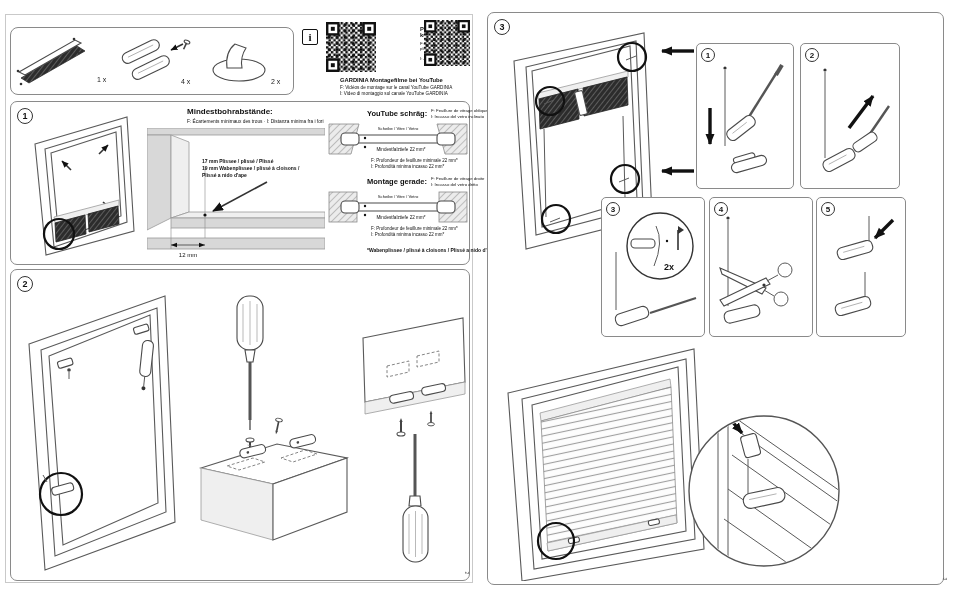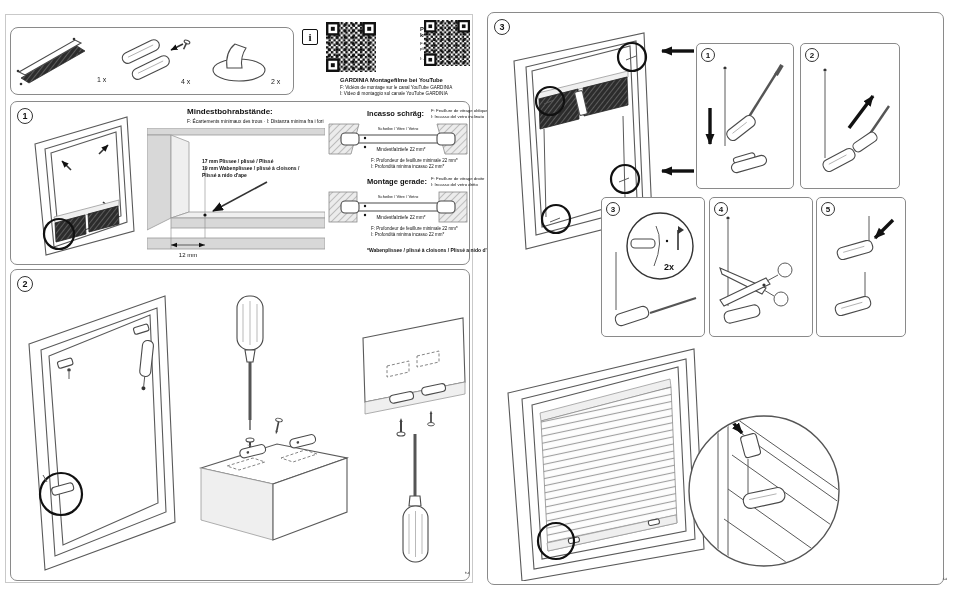--- a/index.html
+++ b/index.html
@@ -180,21 +180,21 @@
       <line class="thin" x1="24" y1="100" x2="24" y2="121"></line>
       <line class="ln" x1="24" y1="117" x2="58" y2="117" stroke-width="0.8"></line>
       <polygon points="24,117 30,114.8 30,119.2" fill="#111"></polygon>
       <polygon points="58,117 52,114.8 52,119.2" fill="#111"></polygon>
       <text class="s5 sb" x="55" y="35">17 mm Plissee / plissé / Plissé</text>
       <text class="s5 sb" x="55" y="42">19 mm Wabenplissee / plissé à cloisons /</text>
       <text class="s5 sb" x="55" y="49">Plissé a nido d'ape</text>
       <text class="s6" x="41" y="129" text-anchor="middle">12 mm</text>
     </svg>
 
-    <div class="t b" style="left:316px;top:8px;font-size:7.5px">Incasso schräg:</div>
+    <div class="t b" style="left:316px;top:8px;font-size:7.5px">YouTube schräg:</div>
     <div class="t" style="left:380px;top:7px;font-size:4.3px">F: Feuillure de vitrage oblique</div>
     <div class="t" style="left:380px;top:13px;font-size:4.3px">I: Incasso del vetro inclinato</div>
     <svg class="asvg" style="left:316px;top:20px" width="142" height="34" viewBox="0 0 142 34">
       <polygon points="2,2 32,2 24,32 2,32" fill="url(#hatch)" stroke="#8a8a8a" stroke-width="0.8"></polygon>
       <polygon points="140,2 110,2 118,32 140,32" fill="url(#hatch)" stroke="#8a8a8a" stroke-width="0.8"></polygon>
       <rect class="cap" x="18" y="13" width="106" height="8" rx="2"></rect>
       <rect class="cap" x="14" y="11" width="18" height="12" rx="4"></rect>
       <rect class="cap" x="110" y="11" width="18" height="12" rx="4"></rect>
       <circle cx="38" cy="16" r="1.2" fill="#111"></circle>
         <circle cx="38" cy="25" r="1.2" fill="#111"></circle>

